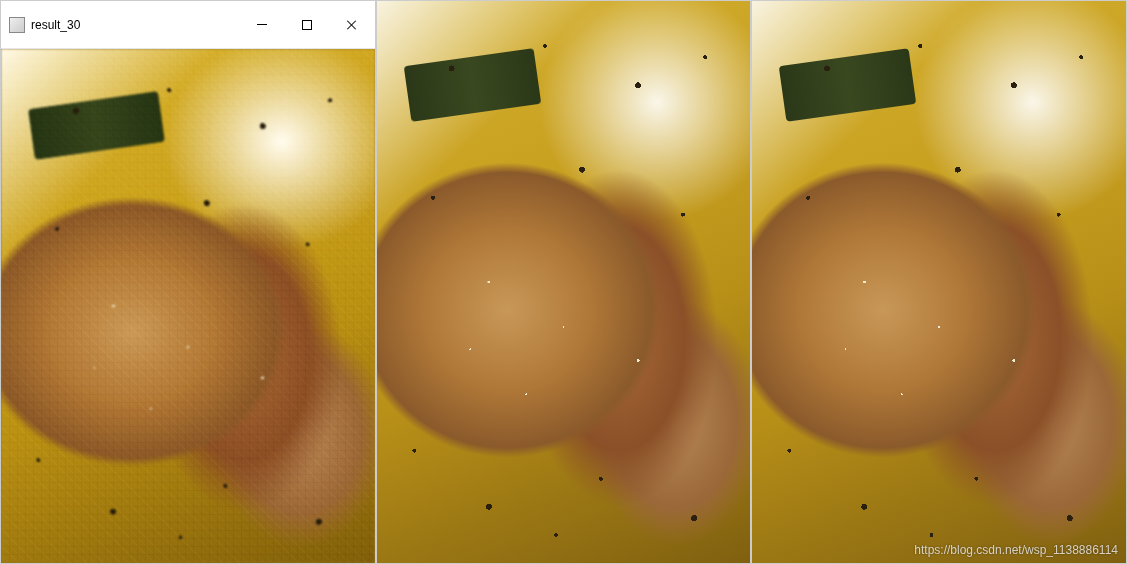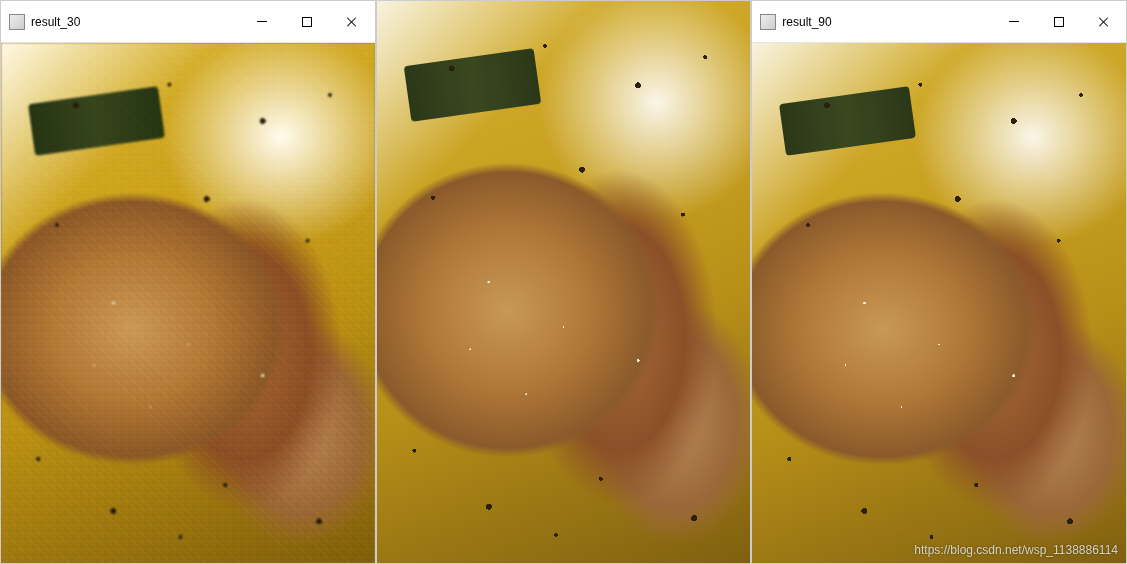--- a/index.html
+++ b/index.html
@@ -13,21 +13,21 @@
       display: flex;
     }
     .window {
       display: flex;
       flex-direction: column;
       border: 1px solid #ccc;
       flex: 1;
       background: #fff;
     }
     .titlebar {
-      height: 42px;
+      height: 48px;
       display: flex;
       align-items: center;
       background: #fff;
       border-bottom: 1px solid #e5e5e5;
       padding-left: 8px;
     }
     .app-icon {
       width: 16px;
       height: 16px;
       margin-right: 6px;
@@ -191,35 +191,20 @@
     <div class="image-surface q60">
       <div class="img-base"></div>
       <div class="dark-leaf"></div>
       <div class="specks"></div>
       <div class="light-specks"></div>
     </div>
   </div>
 </div>
 
 <div class="window">
-  <div class="titlebar">
-    <span class="app-icon"></span>
-    <span class="title-text">result_90</span>
-    <div class="win-controls">
-      <div class="win-btn">
-          <span class="minimize-glyph"></span>
-        </div>
-      <div class="win-btn">
-          <span class="maximize-glyph"></span>
-        </div>
-      <div class="win-btn close">
-          <span class="close-glyph"></span>
-        </div>
-    </div>
-  </div>
   <div class="content">
     <div class="image-surface q90">
       <div class="img-base"></div>
       <div class="dark-leaf"></div>
       <div class="specks"></div>
       <div class="light-specks"></div>
       <div class="watermark">https://blog.csdn.net/wsp_1138886114</div>
     </div>
   </div>
 </div>

